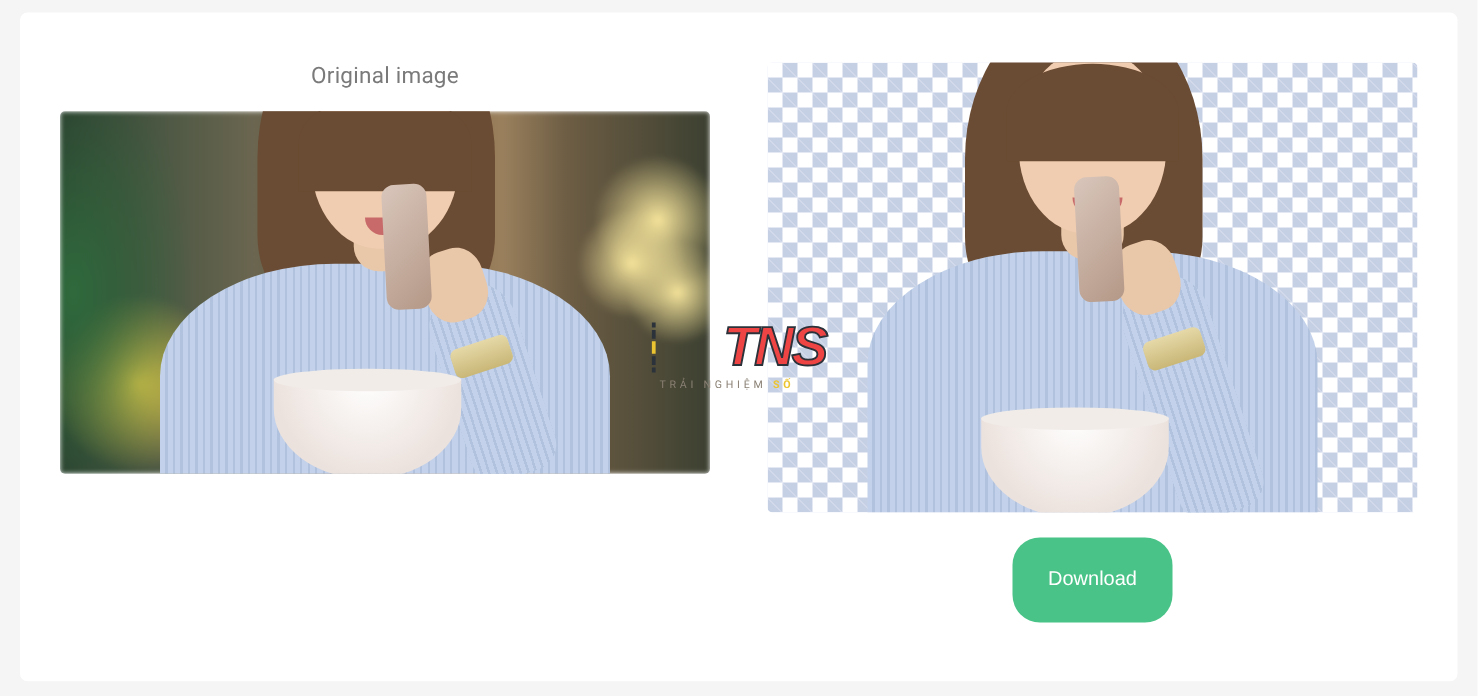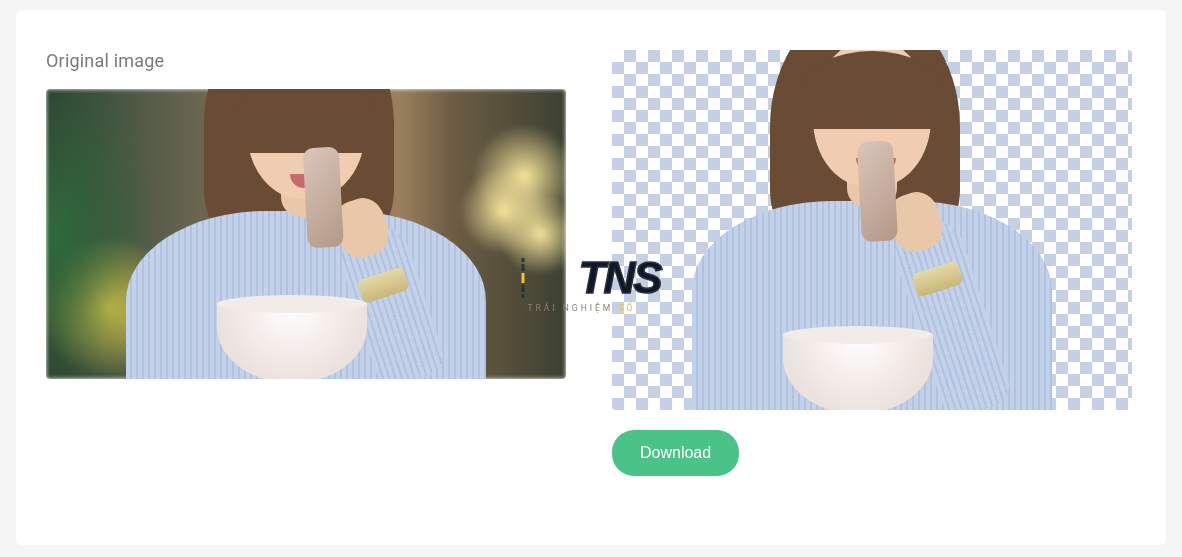--- a/index.html
+++ b/index.html
@@ -20,20 +20,21 @@
     }
     .columns {
       display: flex;
       gap: 42px;
       height: 100%;
     }
     .col {
       flex: 1;
       display: flex;
       flex-direction: column;
+      align-items: center;
     }
     .heading {
       font-size: 18px;
       color: #7a7a7a;
       font-weight: 400;
       margin-bottom: 18px;
       letter-spacing: 0.2px;
     }
     .imgbox {
       width: 520px;
@@ -193,21 +194,21 @@
       background-size: 24px 24px;
       background-position: 0 0, 12px 12px;
     }
     .actions {
       margin-top: 20px;
     }
     .dl-btn {
       background: #49c387;
       color: #ffffff;
       border: none;
-      padding: 14px 28px;
+      padding: 25px 28px;
       font-size: 16px;
       border-radius: 22px;
       cursor: pointer;
       font-weight: 500;
     }
     
     .wm {
       position: absolute;
       left: 50%;
       top: 50%;
@@ -215,21 +216,21 @@
       display: flex;
       align-items: center;
       gap: 4px;
       pointer-events: none;
     }
     .wm-main {
       font-size: 44px;
       font-weight: 900;
       font-style: italic;
       letter-spacing: -2px;
-      color: #0f172a;
+      color: #ef4444;
       -webkit-text-stroke: 1.5px #2b323a;
       font-family: Arial, sans-serif;
       margin-left: 48px;
     }
     .wm-bars {
       display: flex;
       flex-direction: column;
       gap: 2px;
       margin-right: 2px;
     }
@@ -245,21 +246,21 @@
     .wm-bars span:nth-child(5){height:4px}
     .wm-sub {
       position: absolute;
       bottom: -10px;
       left: 6px;
       font-size: 8.5px;
       letter-spacing: 3px;
       color: #8a8074;
       white-space: nowrap;
     }
-    .wm-sub b { color: #ecc432; font-weight: 400; }
+    .wm-sub b { color: #ecc432; font-weight: 700; }
   </style>
 </head>
 <body>
 
 <div class="card">
   <div class="columns">
 
     <div class="col">
       <div class="heading">Original image</div>
       <div class="imgbox">

